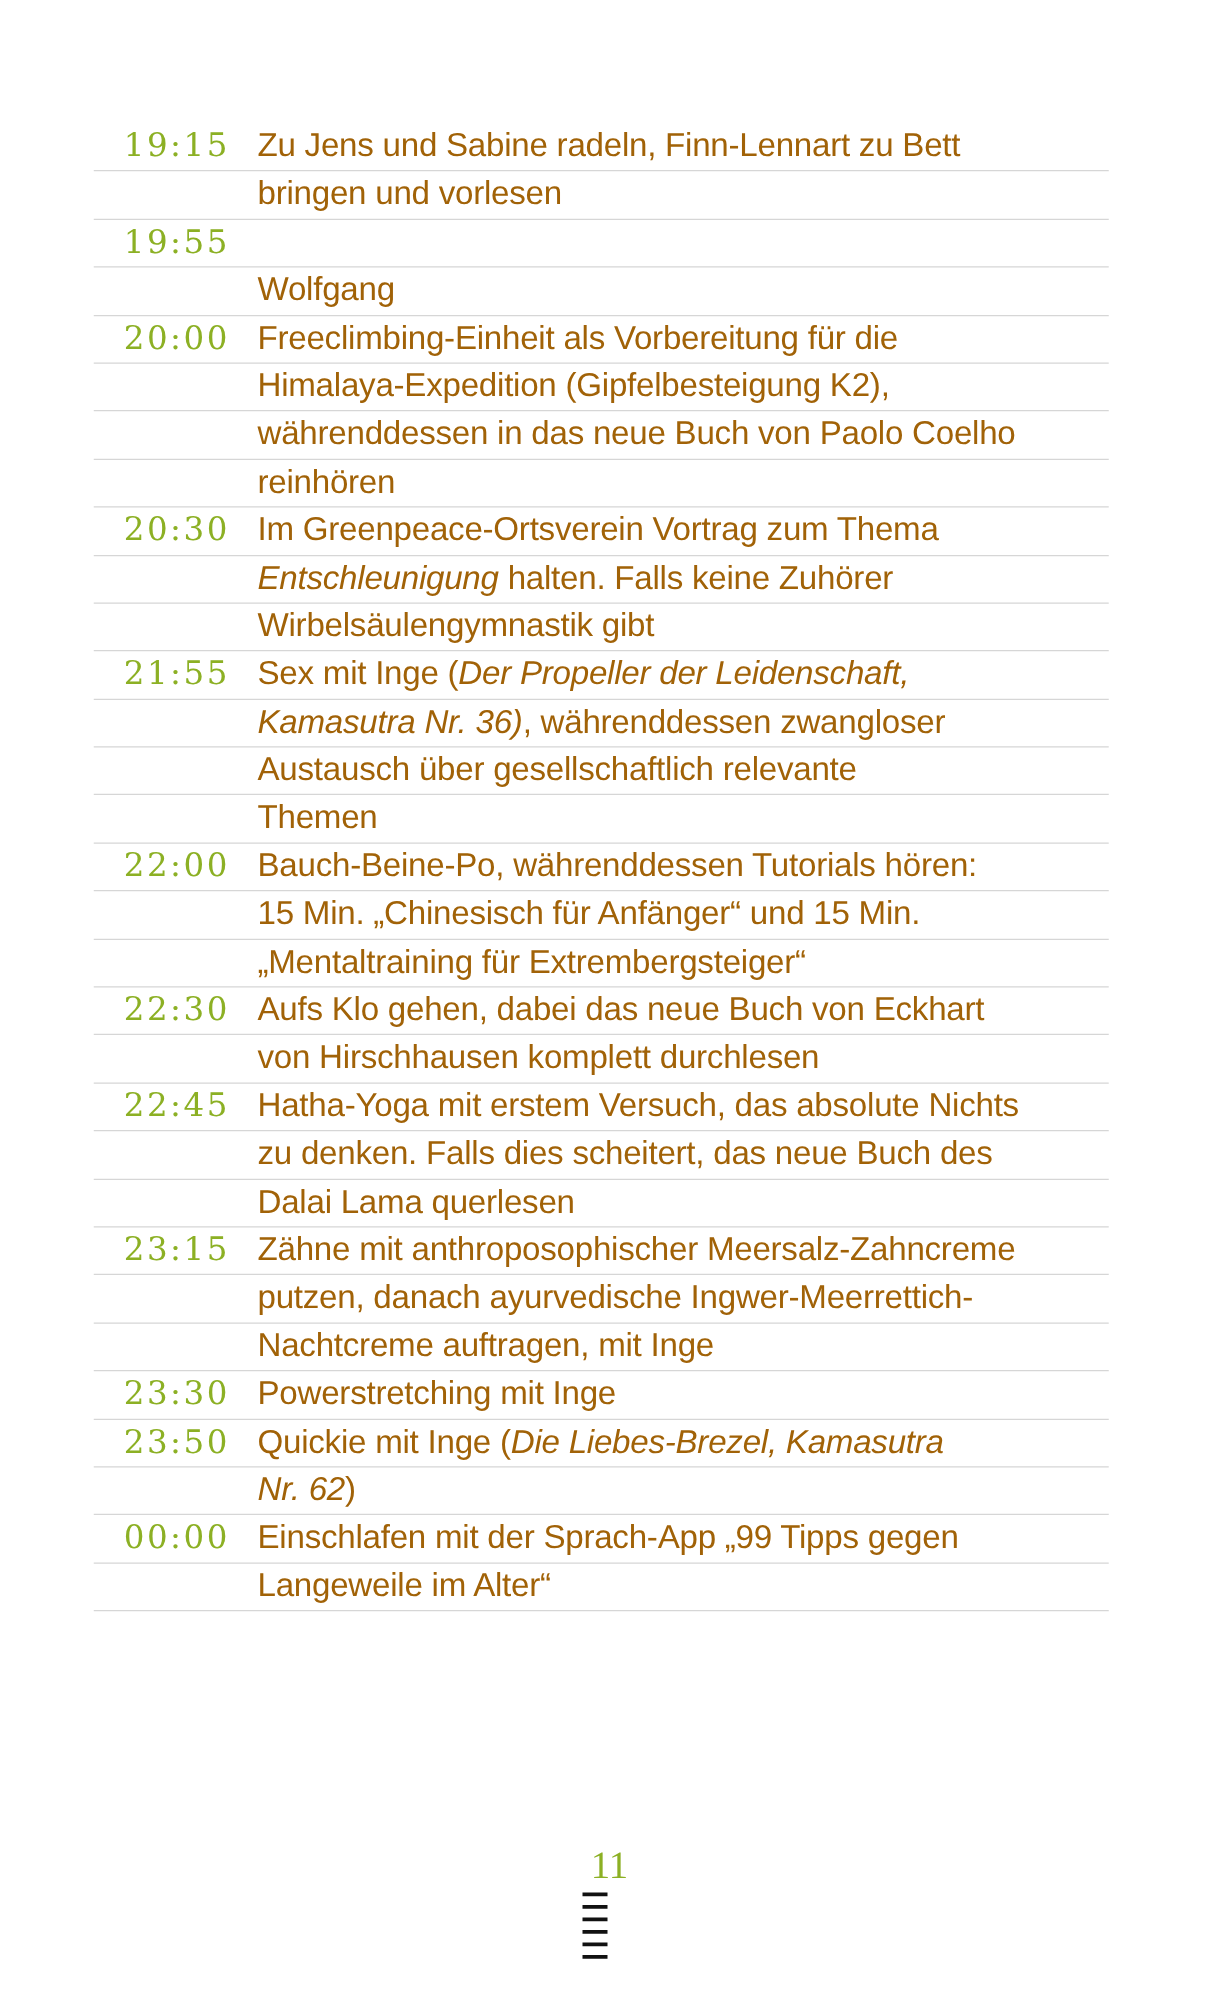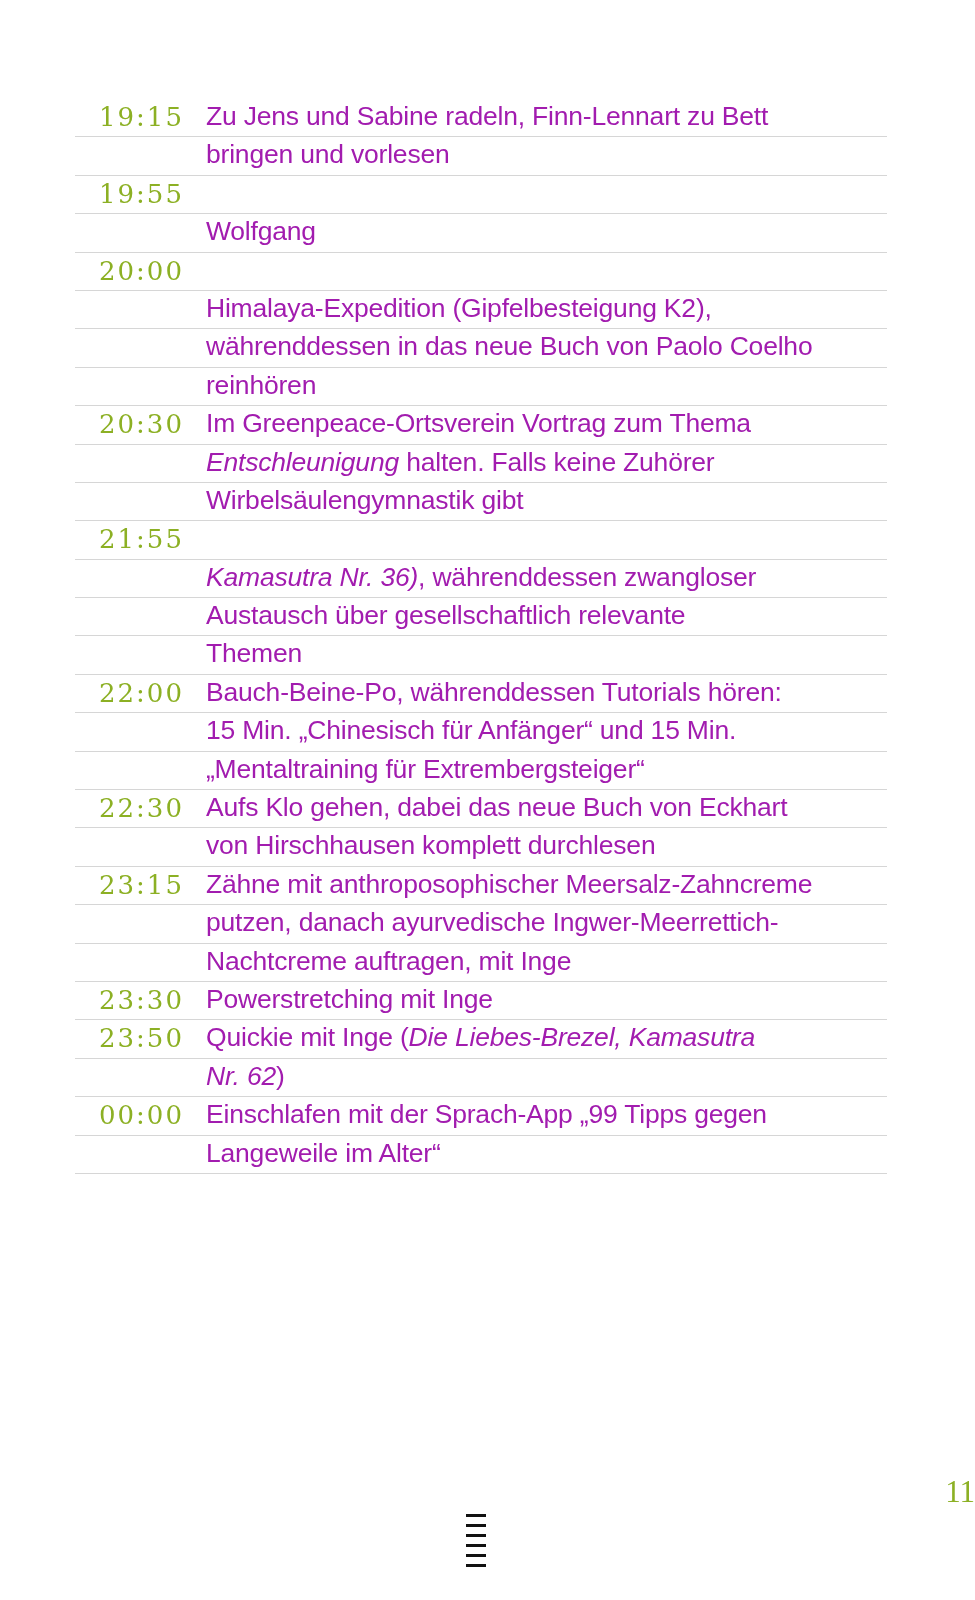--- a/index.html
+++ b/index.html
@@ -14,25 +14,25 @@
     box-sizing: border-box;
   }
   .time {
     position: absolute; left: 24px; top: 3px;
     font-family: "DejaVu Serif", "Liberation Serif", serif;
     font-size: 26px; color: #8cb024; letter-spacing: 2px;
   }
   .text {
     position: absolute; left: 131px; top: 2px; white-space: nowrap;
     font-family: "Liberation Sans", "DejaVu Sans", sans-serif;
-    font-size: 26.5px; color: #a21caf; letter-spacing: -0.2px;
+    font-size: 26.5px; color: #a16207; letter-spacing: -0.2px;
   }
   .text i { }
   .folio {
-    position: absolute; left: 0; width: 975px; top: 1474px; text-align: right;
+    position: absolute; left: 0; width: 975px; top: 1474px; text-align: center;
     font-family: "Liberation Serif", "DejaVu Serif", serif;
     font-size: 31px; color: #8cb024;
   }
   .ticks { position: absolute; left: 466px; top: 1514px; width: 20px; }
   .tick { height: 3px; background: #111; margin-bottom: 7px; }
 </style>
 </head>
 <body>
 
 <div class="page">
@@ -50,20 +50,21 @@
         <div class="line">
           <span class="time">19:55</span>
         </div>
         <div class="line">
           <span class="text">Wolfgang</span>
         </div>
       </div>
       <div class="entry">
         <div class="line">
           <span class="time">20:00</span>
+          <span class="text">Freeclimbing-Einheit als Vorbereitung für die</span>
         </div>
         <div class="line">
           <span class="text">Himalaya-Expedition (Gipfelbesteigung K2),</span>
         </div>
         <div class="line">
           <span class="text">währenddessen in das neue Buch von Paolo Coelho</span>
         </div>
         <div class="line">
           <span class="text">reinhören</span>
         </div>
@@ -76,20 +77,21 @@
         <div class="line">
           <span class="text"><i>Entschleunigung</i> halten. Falls keine Zuhörer</span>
         </div>
         <div class="line">
           <span class="text">Wirbelsäulengymnastik gibt</span>
         </div>
       </div>
       <div class="entry">
         <div class="line">
           <span class="time">21:55</span>
+          <span class="text">Sex mit Inge (<i>Der Propeller der Leidenschaft,</i></span>
         </div>
         <div class="line">
           <span class="text"><i>Kamasutra Nr. 36)</i>, währenddessen zwangloser</span>
         </div>
         <div class="line">
           <span class="text">Austausch über gesellschaftlich relevante</span>
         </div>
         <div class="line">
           <span class="text">Themen</span>
         </div>
@@ -106,20 +108,32 @@
           <span class="text">„Mentaltraining für Extrembergsteiger“</span>
         </div>
       </div>
       <div class="entry">
         <div class="line">
           <span class="time">22:30</span>
           <span class="text">Aufs Klo gehen, dabei das neue Buch von Eckhart</span>
         </div>
         <div class="line">
           <span class="text">von Hirschhausen komplett durchlesen</span>
+        </div>
+      </div>
+      <div class="entry">
+        <div class="line">
+          <span class="time">22:45</span>
+          <span class="text">Hatha-Yoga mit erstem Versuch, das absolute Nichts</span>
+        </div>
+        <div class="line">
+          <span class="text">zu denken. Falls dies scheitert, das neue Buch des</span>
+        </div>
+        <div class="line">
+          <span class="text">Dalai Lama querlesen</span>
         </div>
       </div>
       <div class="entry">
         <div class="line">
           <span class="time">23:15</span>
           <span class="text">Zähne mit anthroposophischer Meersalz-Zahncreme</span>
         </div>
         <div class="line">
           <span class="text">putzen, danach ayurvedische Ingwer-Meerrettich-</span>
         </div>

